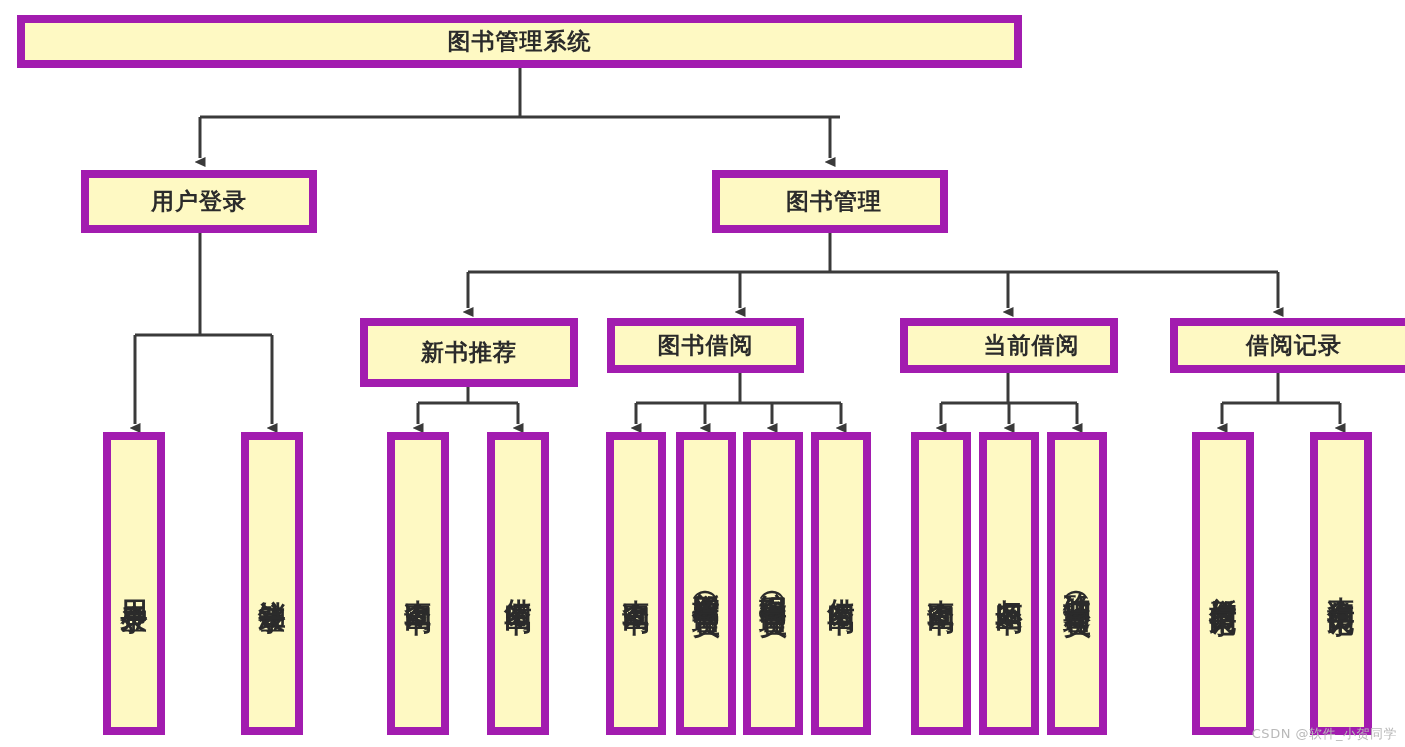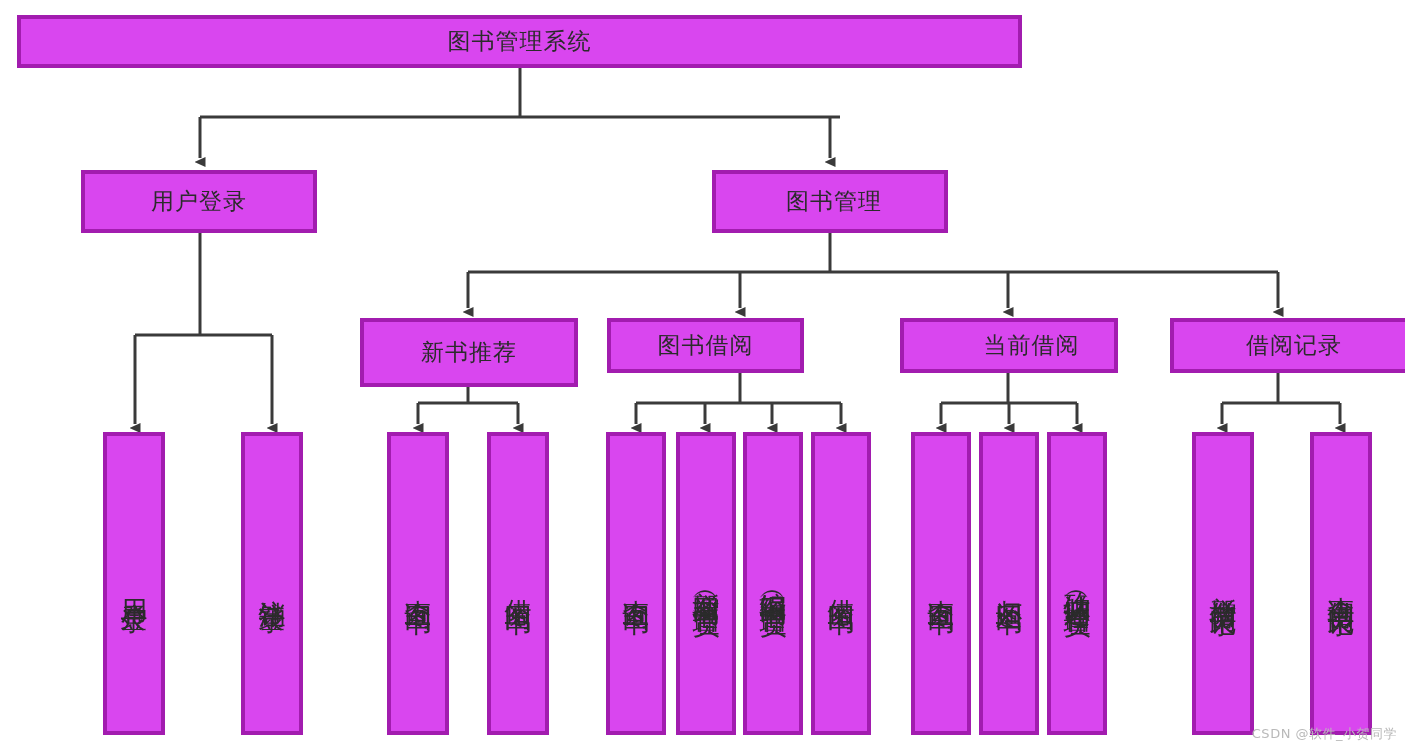--- a/index.html
+++ b/index.html
@@ -23,26 +23,27 @@
     position: absolute;
     left: 0;
     top: 0;
     width: 1405px;
     height: 747px;
     pointer-events: none;
   }
   .node {
     position: absolute;
     box-sizing: border-box;
-    border: 4px solid #a21caf;
-    background: #d946ef;
+    border: 8px solid #a21caf;
+    background: #fef9c3;
     display: flex;
     align-items: center;
     justify-content: center;
     color: #2b2b2b;
+    font-weight: bold;
   }
   .node.horiz {
     font-size: 23px;
     letter-spacing: 1px;
     line-height: 1.1;
   }
   .node.vert {
     writing-mode: vertical-rl;
     text-orientation: upright;
     font-size: 27px;

